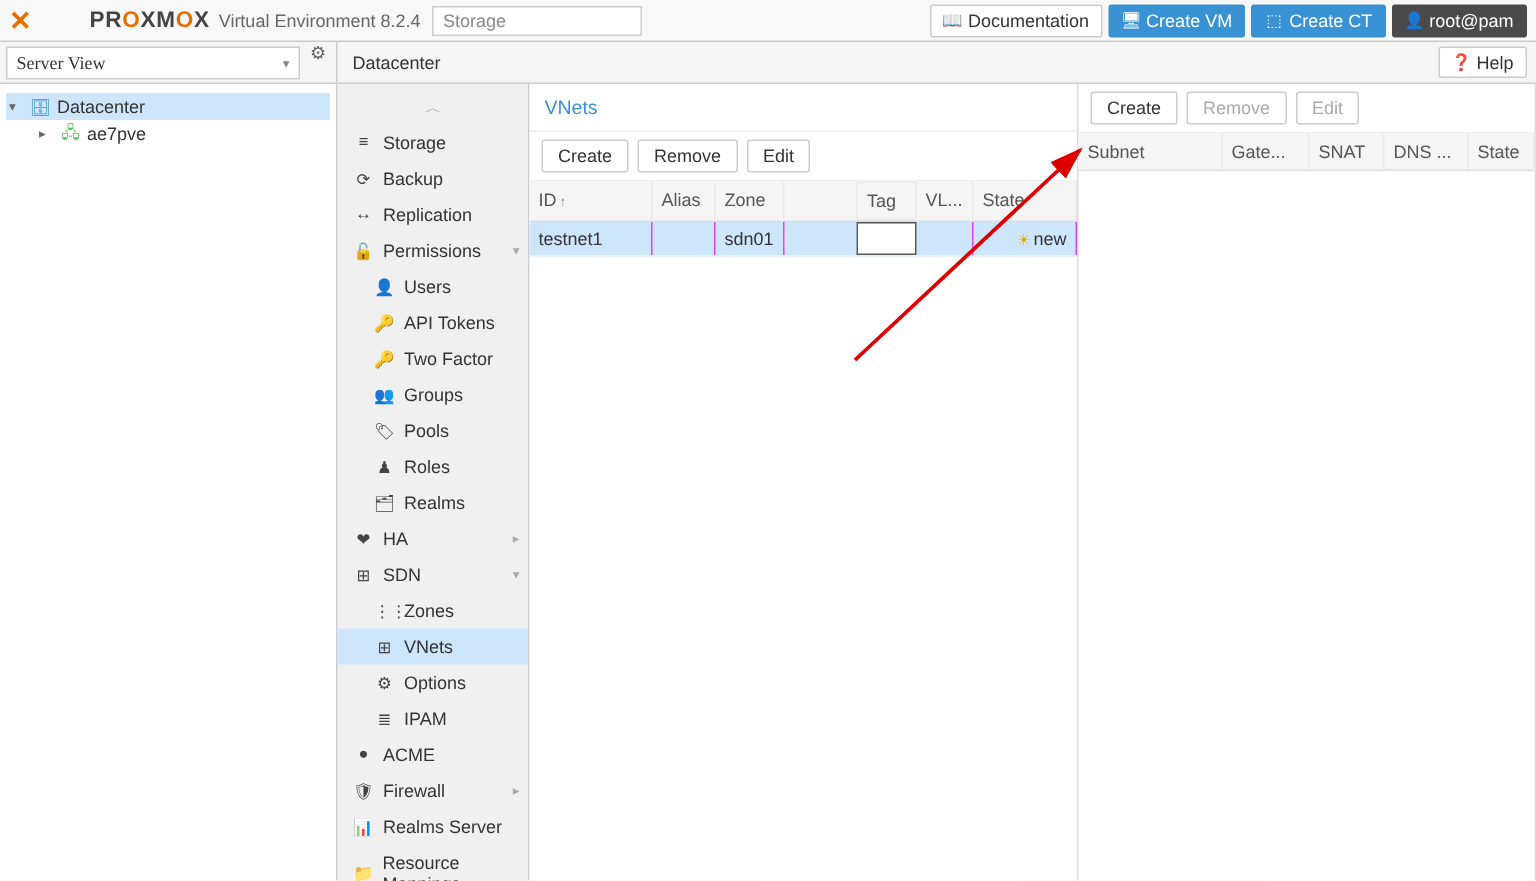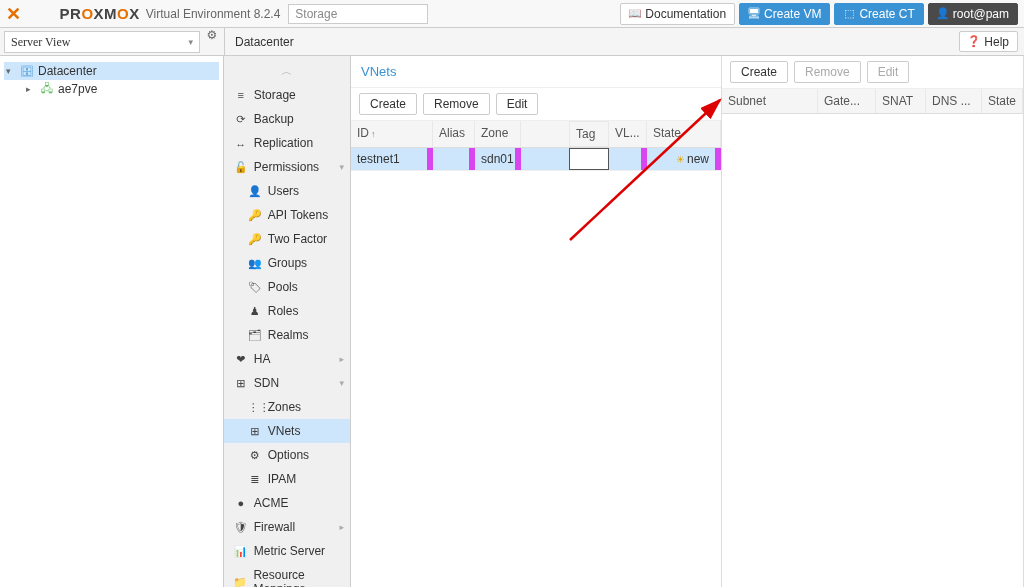--- a/index.html
+++ b/index.html
@@ -41,21 +41,21 @@
   .panel.left { flex: 0 0 334px; }
   .panel.right { flex: 1; }
   .panel-title { padding: 8px 10px; color: #3892d4; font-size: 13px; border-bottom: 1px solid #eee; }
   .toolbar { display: flex; gap: 6px; padding: 5px 8px; border-bottom: 1px solid #eee; }
   .tbtn { padding: 3px 10px; border: 1px solid #ccc; border-radius: 2px; background: #fff; cursor: pointer; font-size: 12px; }
   .tbtn.dis { color: #aaa; cursor: default; }
   .grid-head { display: flex; background: #f5f5f5; border-bottom: 1px solid #ddd; font-size: 12px; color: #555; }
   .grid-head .col { padding: 5px 6px; border-right: 1px solid #e8e8e8; overflow: hidden; white-space: nowrap; text-overflow: ellipsis; }
   .grid-row { display: flex; font-size: 12px; border-bottom: 1px solid #eee; }
   .grid-row.sel { background: #cde6fc; }
-  .grid-row .col { padding: 4px 6px; border-right: 6px solid #d946ef; overflow: hidden; white-space: nowrap; }
+  .grid-row .col { padding: 4px 6px; border-right: 1px solid #d946ef; overflow: hidden; white-space: nowrap; }
   .vnets .c-id { width: 82px; }
   .vnets .c-alias { width: 42px; }
   .vnets .c-zone { width: 46px; }
   .vnets .c-tag { width: 40px; border: 1px solid #666; margin-left: 48px; }
   .vnets .c-vl { width: 38px; }
   .vnets .c-state { flex: 1; }
   .subs .c-sub { width: 96px; }
   .subs .c-gw { width: 58px; }
   .subs .c-snat { width: 50px; }
   .subs .c-dns { width: 56px; }
@@ -210,21 +210,21 @@
           <span class="sic">●</span>
           <span>ACME</span>
         </div>
         <div class="sb-item">
           <span class="sic">🛡</span>
           <span>Firewall</span>
           <span class="caret">▸</span>
         </div>
         <div class="sb-item">
           <span class="sic">📊</span>
-          <span>Metric Server</span>
+          <span>Realms Server</span>
         </div>
         <div class="sb-item">
           <span class="sic">📁</span>
           <span>Resource Mappings</span>
         </div>
       </div>
 
   </div>
 
   <div class="content">

